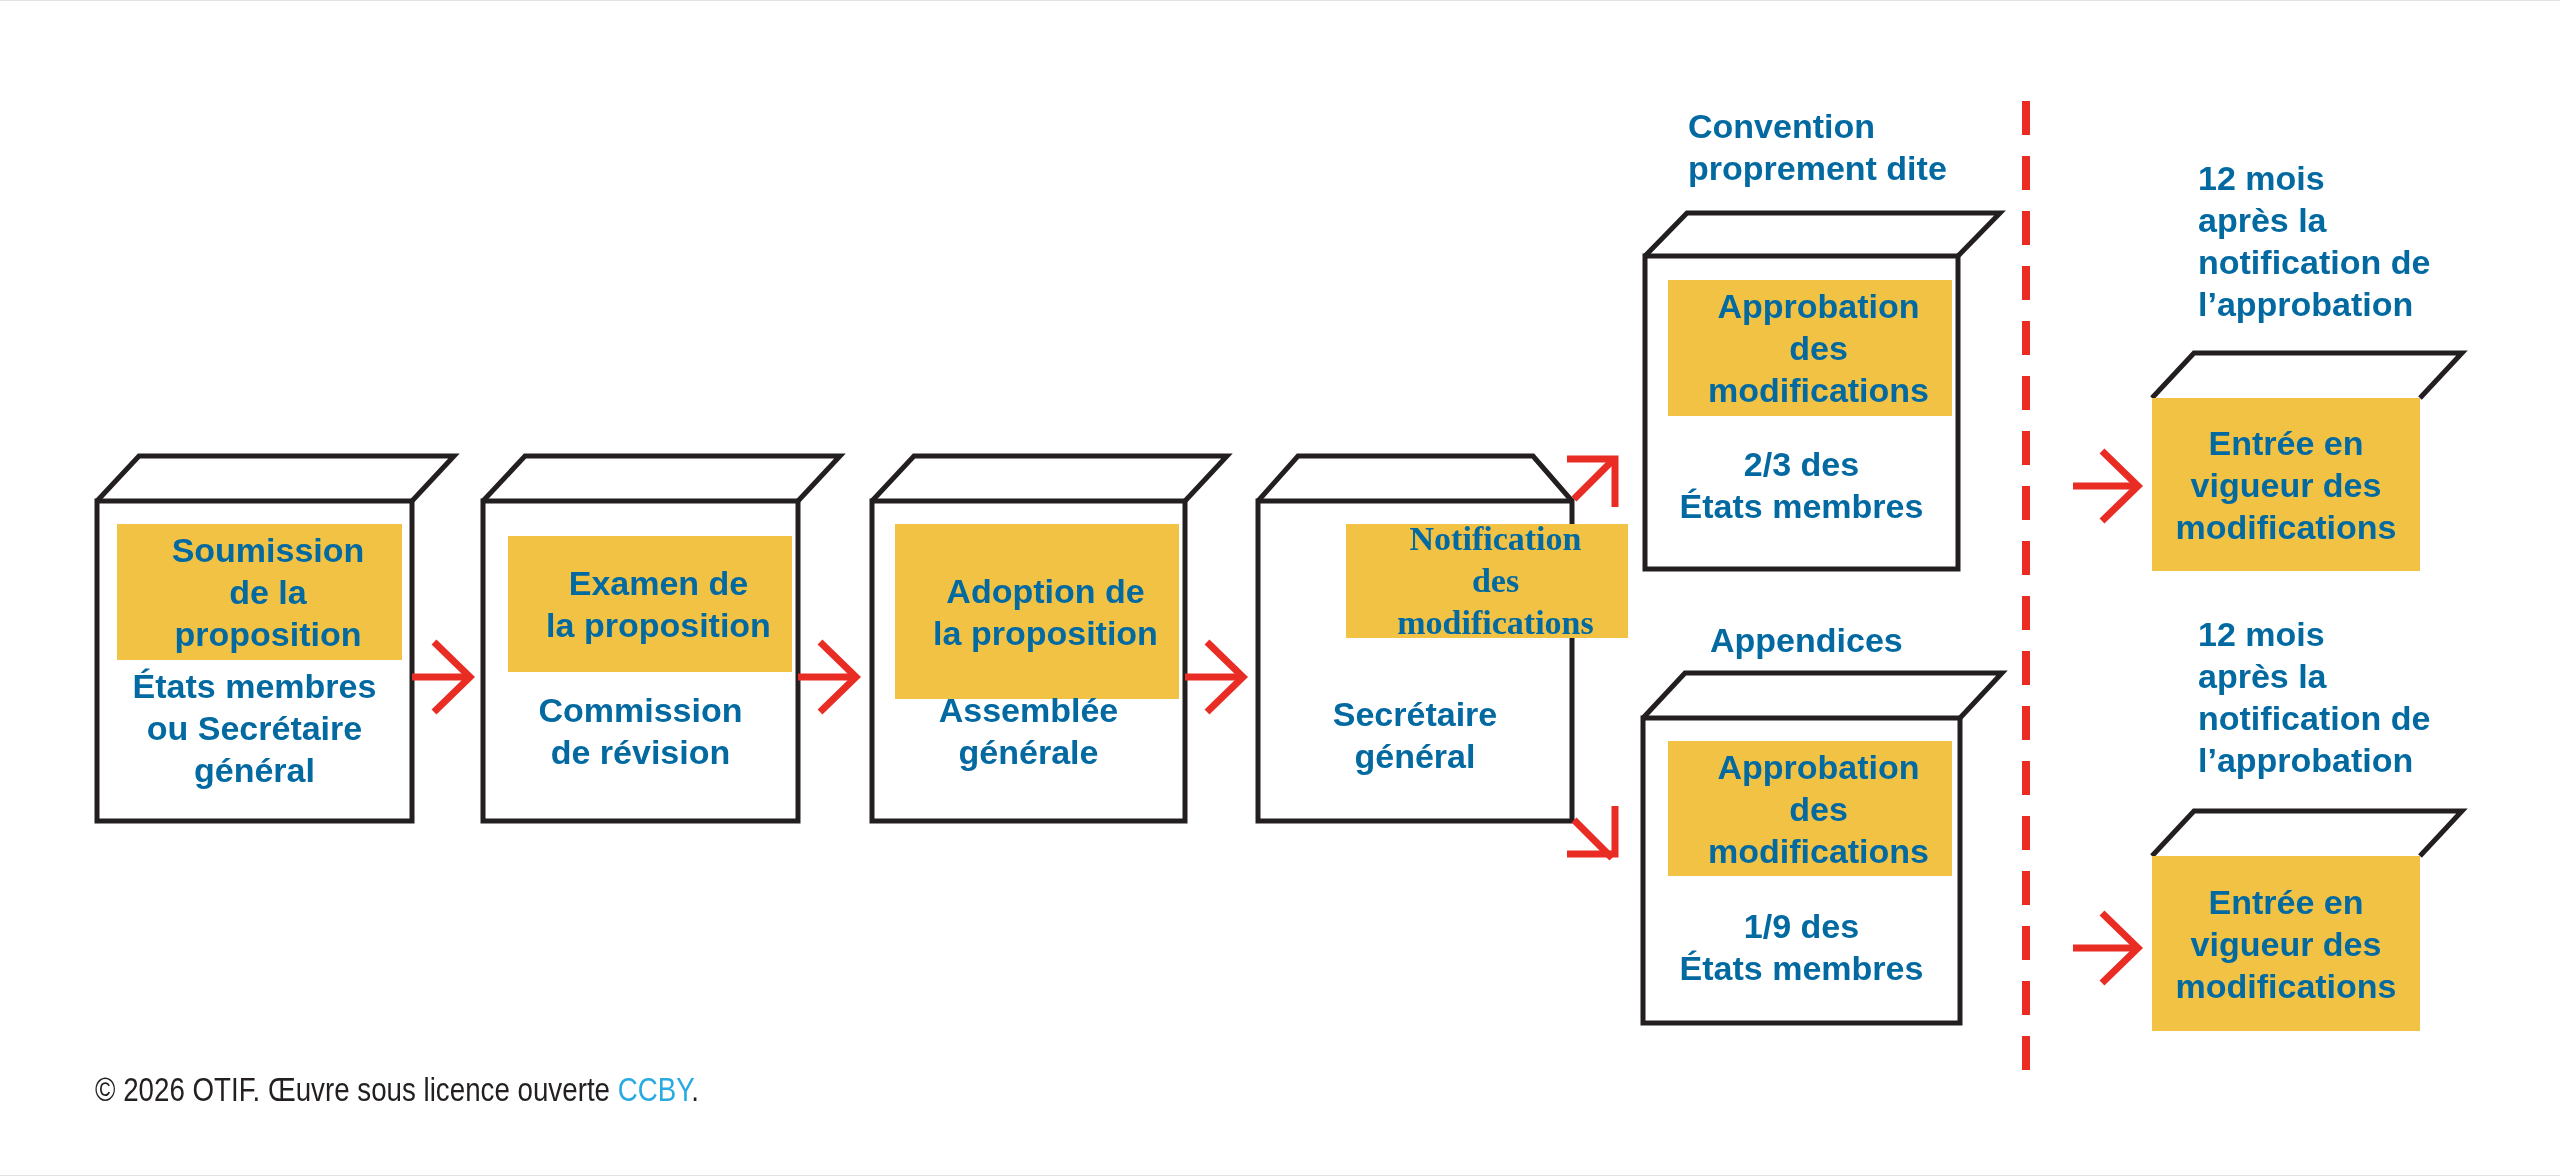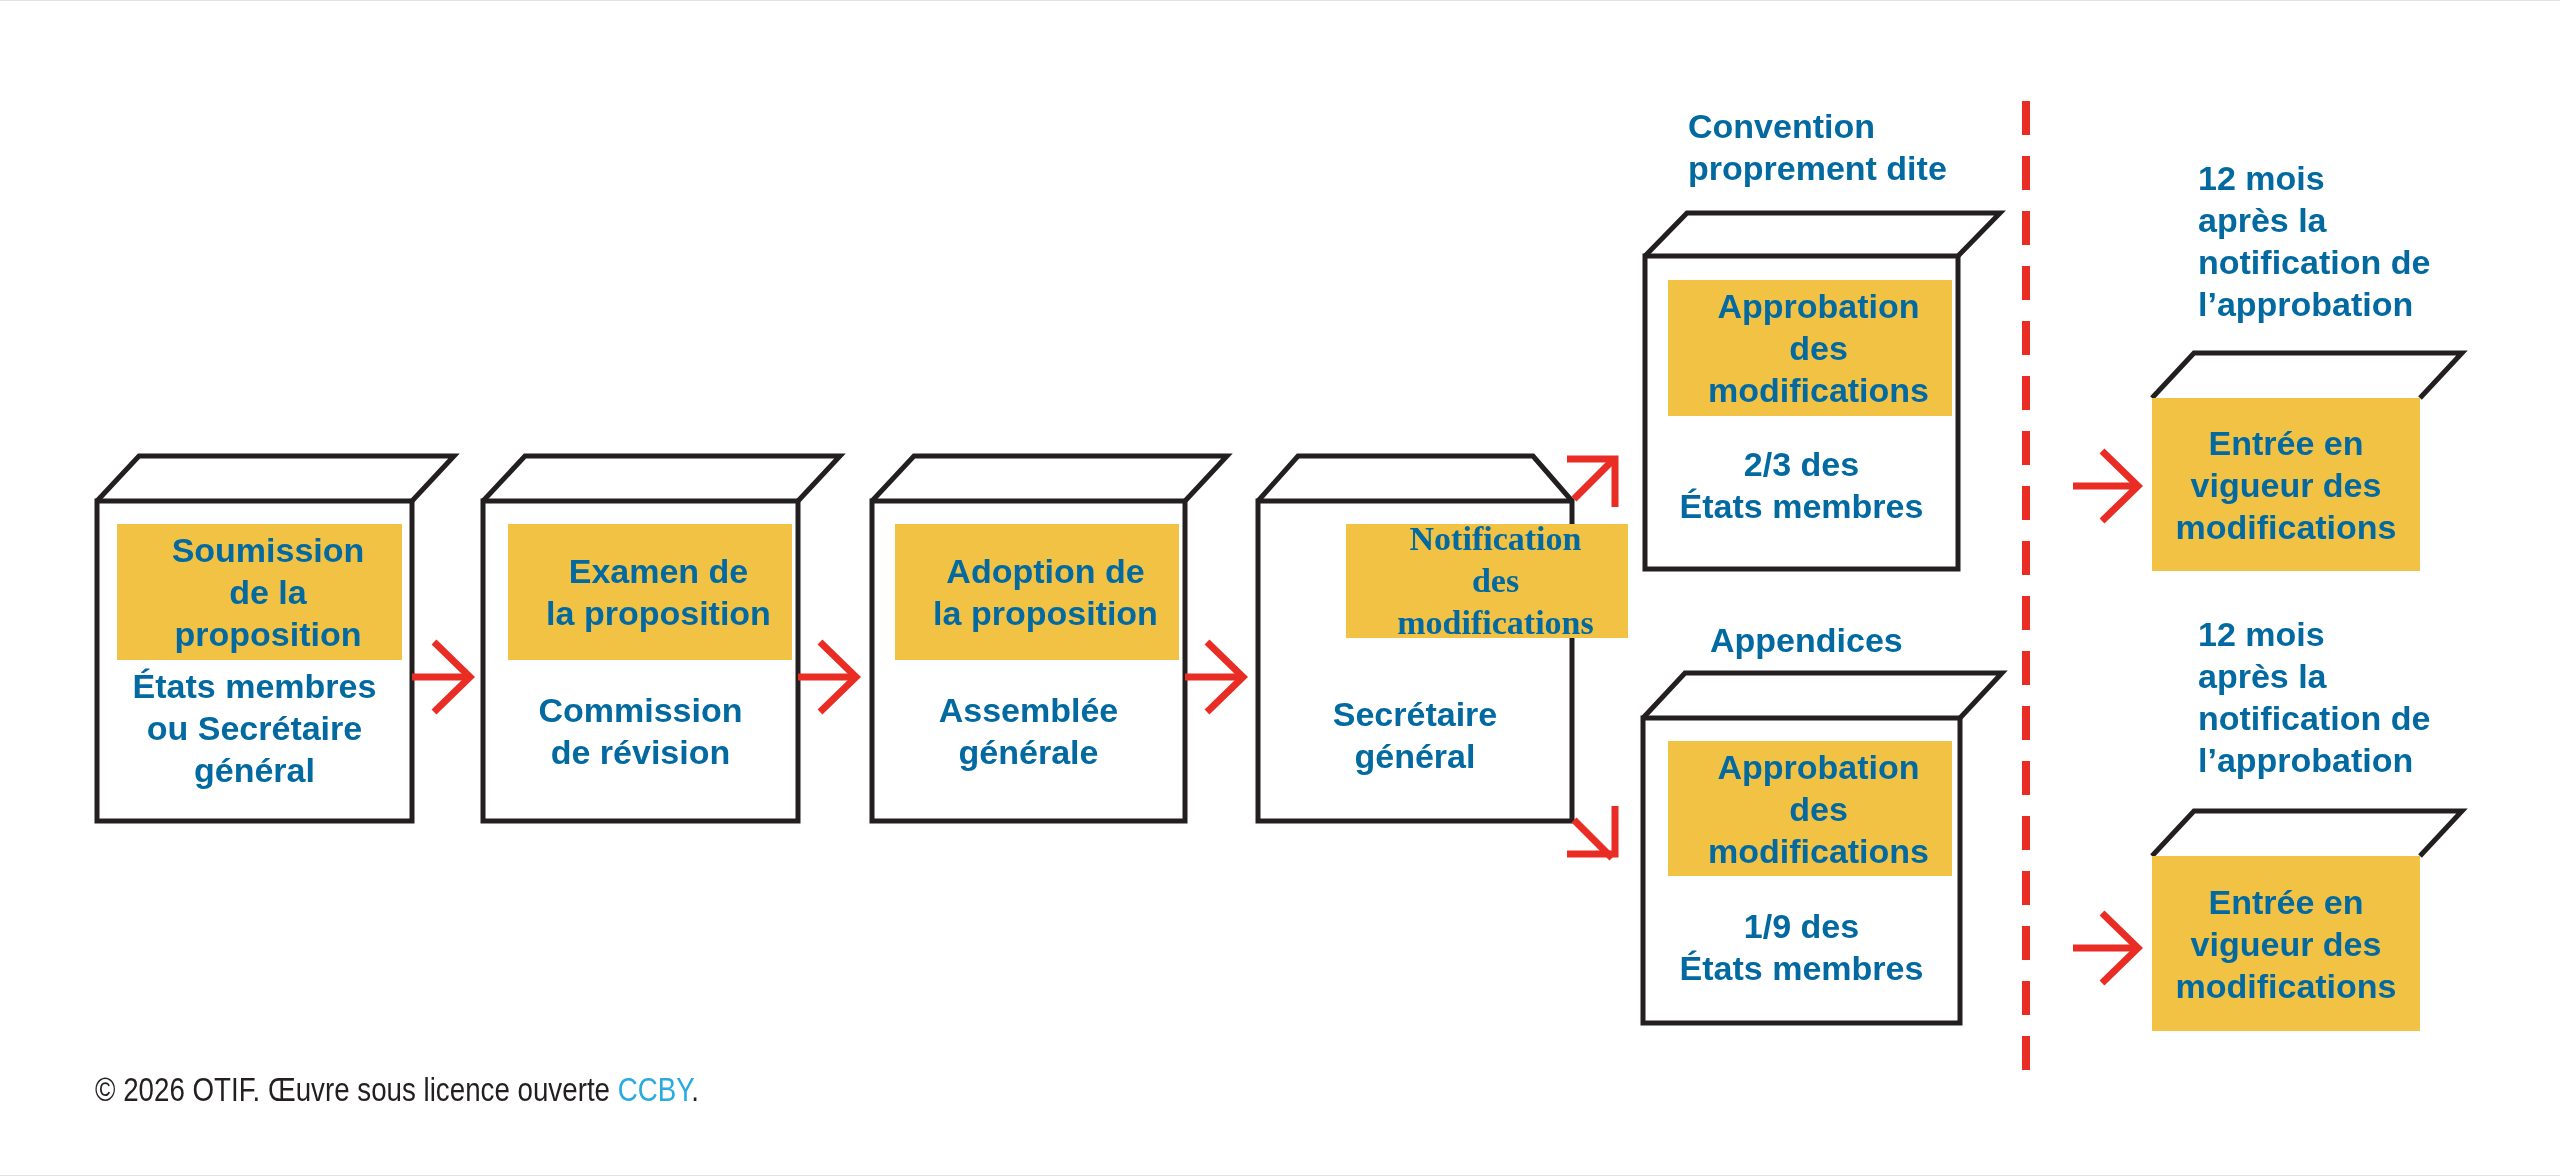--- a/index.html
+++ b/index.html
@@ -150,26 +150,26 @@
     <line x1="2026" y1="100" x2="2026" y2="1078" stroke="#E92D25" stroke-width="8" stroke-dasharray="34 21"></line>
   </svg>
 
   <div class="t hl" style="left:117px;  top:523px; width:268px; height:136px;">Soumission
 de la
 proposition</div>
   <div class="t sub" style="left:97px;   top:664px; width:315px;">États membres
 ou Secrétaire
 général</div>
 
-  <div class="t hl" style="left:508px;  top:523px; width:267px; height:136px;">Examen de
+  <div class="t hl" style="left:508px;  top:535px; width:267px; height:136px;">Examen de
 la proposition</div>
   <div class="t sub" style="left:483px;  top:688px; width:315px;">Commission
 de révision</div>
 
-  <div class="t hl" style="left:895px;  top:523px; width:267px; height:136px;">Adoption de
+  <div class="t hl" style="left:895px;  top:523px; width:267px; height:175px;">Adoption de
 la proposition</div>
   <div class="t sub" style="left:872px;  top:688px; width:313px;">Assemblée
 générale</div>
 
   <div class="t hl" style="left:1346px; top:523px; width:265px; height:114px;font-family:Liberation Serif, serif;">Notification
 des
 modifications</div>
   <div class="t sub" style="left:1258px; top:692px; width:314px;">Secrétaire
 général</div>
 

